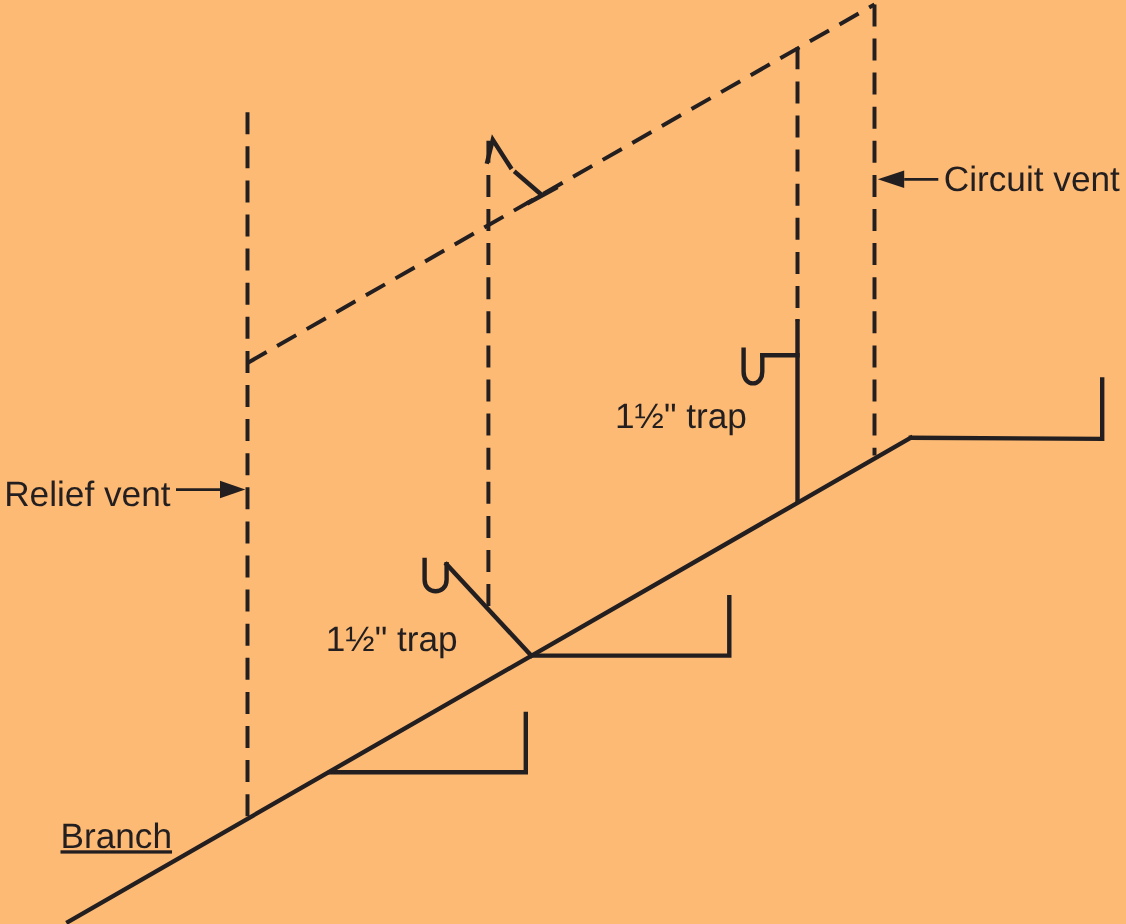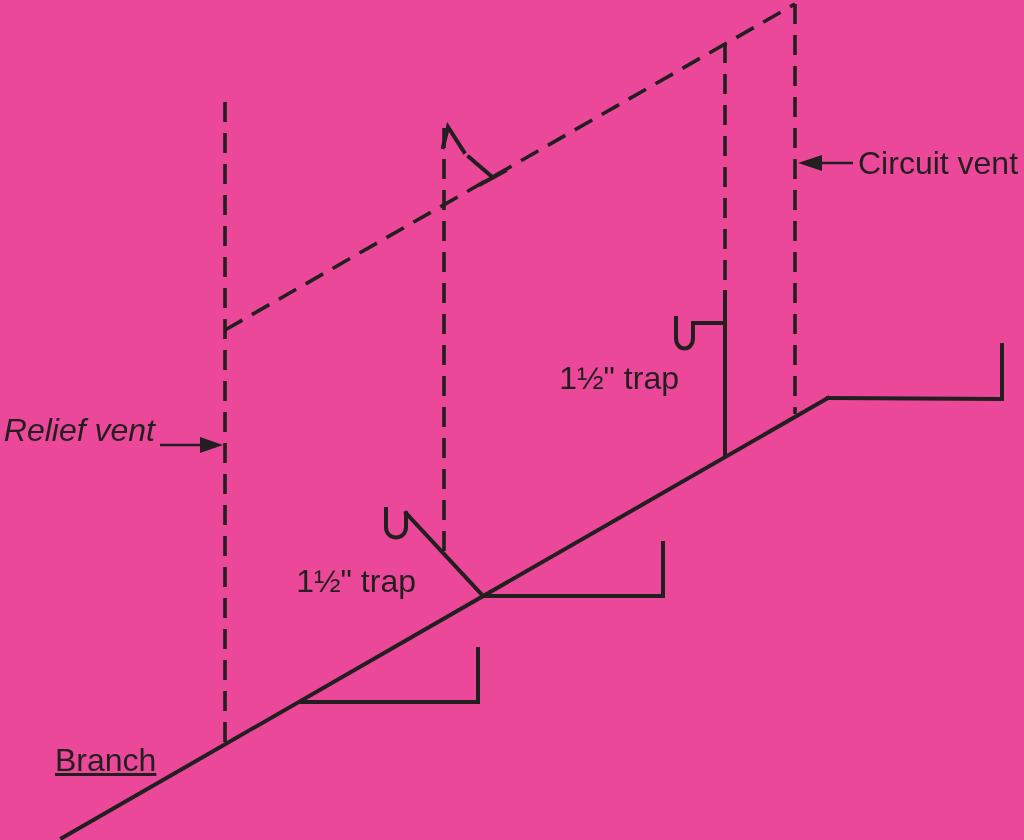--- a/index.html
+++ b/index.html
@@ -4,21 +4,21 @@
 <style>
   html, body {
     margin: 0;
     padding: 0;
     background: #ffffff;
   }
   .canvas {
     position: relative;
     width: 1024px;
     height: 840px;
-    background: #ec4899;
+    background: #fdba74;
     overflow: hidden;
     font-family: "Liberation Sans", sans-serif;
   }
   .canvas svg {
     position: absolute;
     left: 0;
     top: 0;
   }
   .diagram-label {
     position: absolute;
@@ -74,17 +74,17 @@
       <polyline class="solid-line" stroke="#231f20" points="481,184 505,171" fill="none"></polyline>
       <path class="trap-path" stroke="#231f20" d="M 386 509 L 386 527 C 386 541 406 541 406 527 L 406 513" fill="none"></path>
       <path class="trap-path" stroke="#231f20" d="M 676 318 L 676 338 C 676 352 693 352 693 338 L 693 323" fill="none"></path>
       <line class="arrow-shaft" stroke="#231f20" x1="822" y1="163" x2="853" y2="163"></line>
       <polygon stroke="none" points="798,163 822,171 822,155" fill="#231f20"></polygon>
       <line class="arrow-shaft" stroke="#231f20" x1="200" y1="445" x2="160" y2="445"></line>
       <polygon stroke="none" points="223,445 200,437 200,453" fill="#231f20"></polygon>
     </svg>
 
   <div class="diagram-label" style="top: 163px; left: 858px;">Circuit vent</div>
-  <div class="diagram-label" style="top: 430px; right: 869px; font-style: italic;">Relief vent</div>
+  <div class="diagram-label" style="top: 449px; right: 869px;">Relief vent</div>
   <div class="diagram-label" style="top: 581px; right: 608px;">1½" trap</div>
   <div class="diagram-label" style="top: 378px; right: 345px;">1½" trap</div>
   <div class="diagram-label" style="top: 760px; left: 55px; text-decoration: underline;">Branch</div>
 </div>
 
 </body></html>

